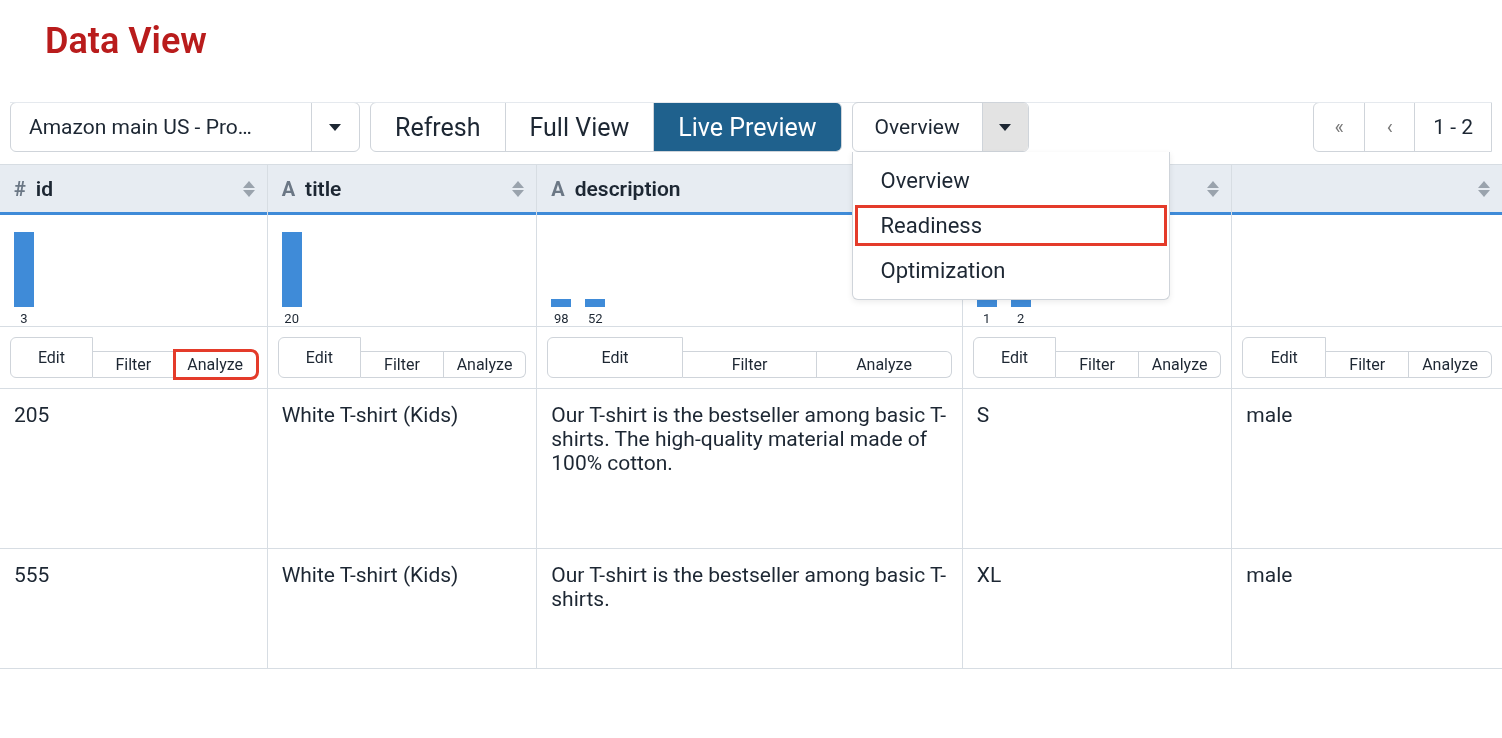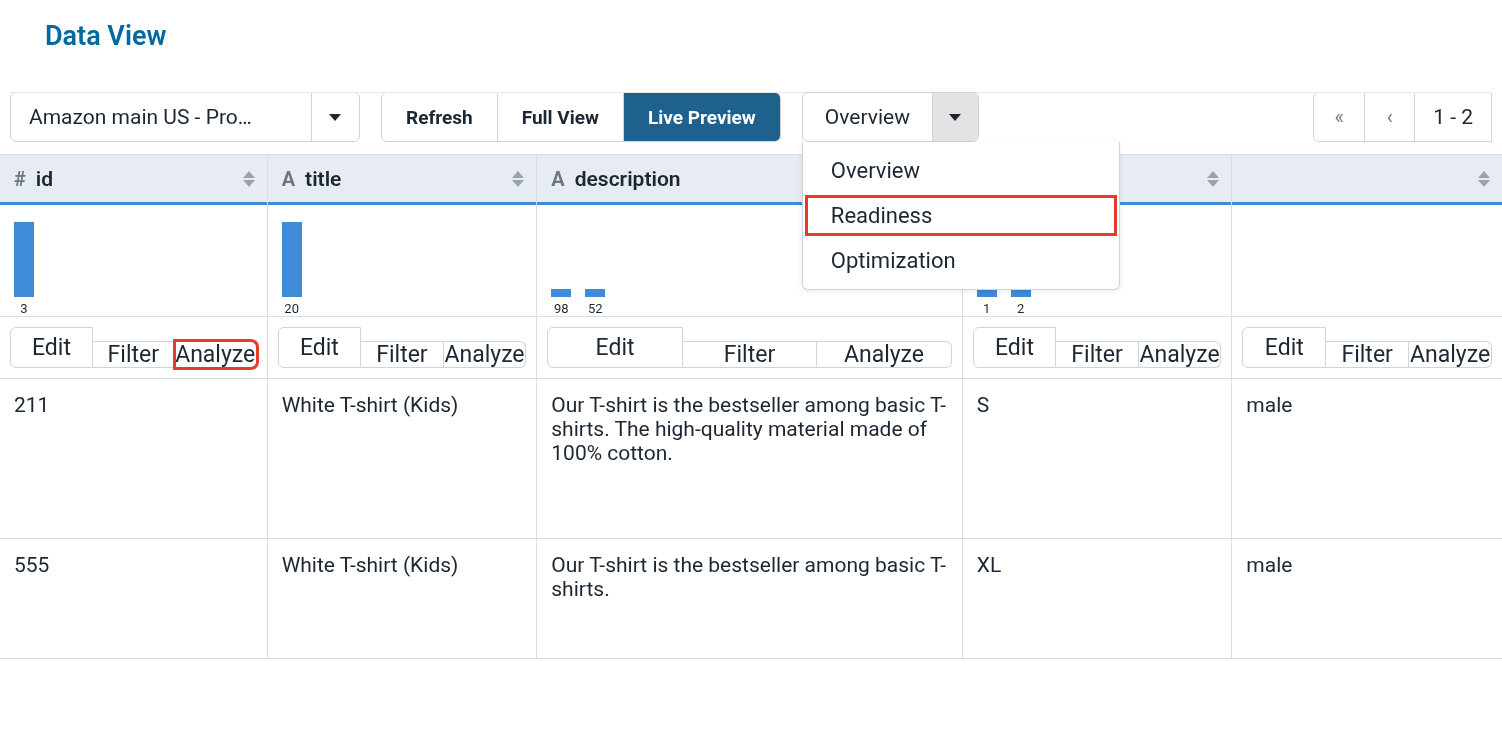--- a/index.html
+++ b/index.html
@@ -6,29 +6,29 @@
   body {
     font-family: -apple-system, BlinkMacSystemFont, "Segoe UI", Roboto, Helvetica, Arial, sans-serif;
     font-size: 20px;
     color: #1d2733;
     background: #fff;
     overflow: hidden;
     width: 1502px;
   }
   .page { padding: 20px 45px 0 45px; }
   .page-title {
-    font-size: 27px;
+    font-size: 36px;
     font-weight: 600;
-    color: #0369a1;
+    color: #b91c1c;
     margin-bottom: 40px;
   }
 
   .toolbar {
     display: flex;
-    gap: 21px;
+    gap: 10px;
     margin: 0 -35px 0 -35px;
     padding: 0 0 12px 0;
     position: relative;
   }
   .toolbar-hr {
     position: absolute;
     left:0; right:0; top: 0;
     height:1px;
     background:#e5e9ee;
   }
@@ -65,23 +65,22 @@
     display:flex;
     border:1px solid #cfd4da;
     border-radius:6px;
     overflow:hidden;
     height:50px;
   }
   .btn-group-seg .seg {
     padding:0 24px;
     display:flex;align-items:center;
     border-left:1px solid #cfd4da;
-    font-size:19px;
+    font-size:25px;
     cursor:pointer;
-    font-weight:bold;
   }
   .btn-group-seg .seg:first-child { border-left:none; }
   .btn-group-seg .seg.active { background:#1f618d; color:#fff; }
 
   .overview-wrap { position:relative; }
   .overview-dd {
     display:flex;
     border:1px solid #cfd4da;
     border-radius:6px;
     overflow:hidden;
@@ -190,21 +189,21 @@
     height:62px;
     padding:10px 10px;
     border-bottom:1px solid #d7dde3;
     display:flex;
     gap:0;
   }
   .actions .act {
     flex:1;
     border:1px solid #cfd4da;
     display:flex;align-items:center;justify-content:center;
-    font-size:23px;
+    font-size:16px;
     cursor:pointer;
     background:#fff;
   }
   .actions .act + .act { border-left:none;margin-top:14px; }
   .actions .act:first-child { border-radius:6px 0 0 6px; }
   .actions .act:last-child { border-radius:0 6px 6px 0; }
   .actions .act.highlight { outline:3px solid #e43b2a; outline-offset:-1px; z-index:2; }
 
   .cell {
     padding:14px;
@@ -274,21 +273,21 @@
         <div class="barwrap">
             <div class="bar" style="height:75px"></div>
             <div class="barlabel">3</div>
           </div>
       </div>
       <div class="actions">
         <div class="act">Edit</div>
         <div class="act">Filter</div>
         <div class="act highlight">Analyze</div>
       </div>
-      <div class="cell row0">211</div>
+      <div class="cell row0">205</div>
       <div class="cell row1">555</div>
     </div>
 
     <div class="col c-title">
       <div class="head">
         <span class="type-icon">A</span>
         <span class="colname">title</span>
         <span class="sort-icon">
             <span class="tri-up"></span>
             <span class="tri-down"></span>

